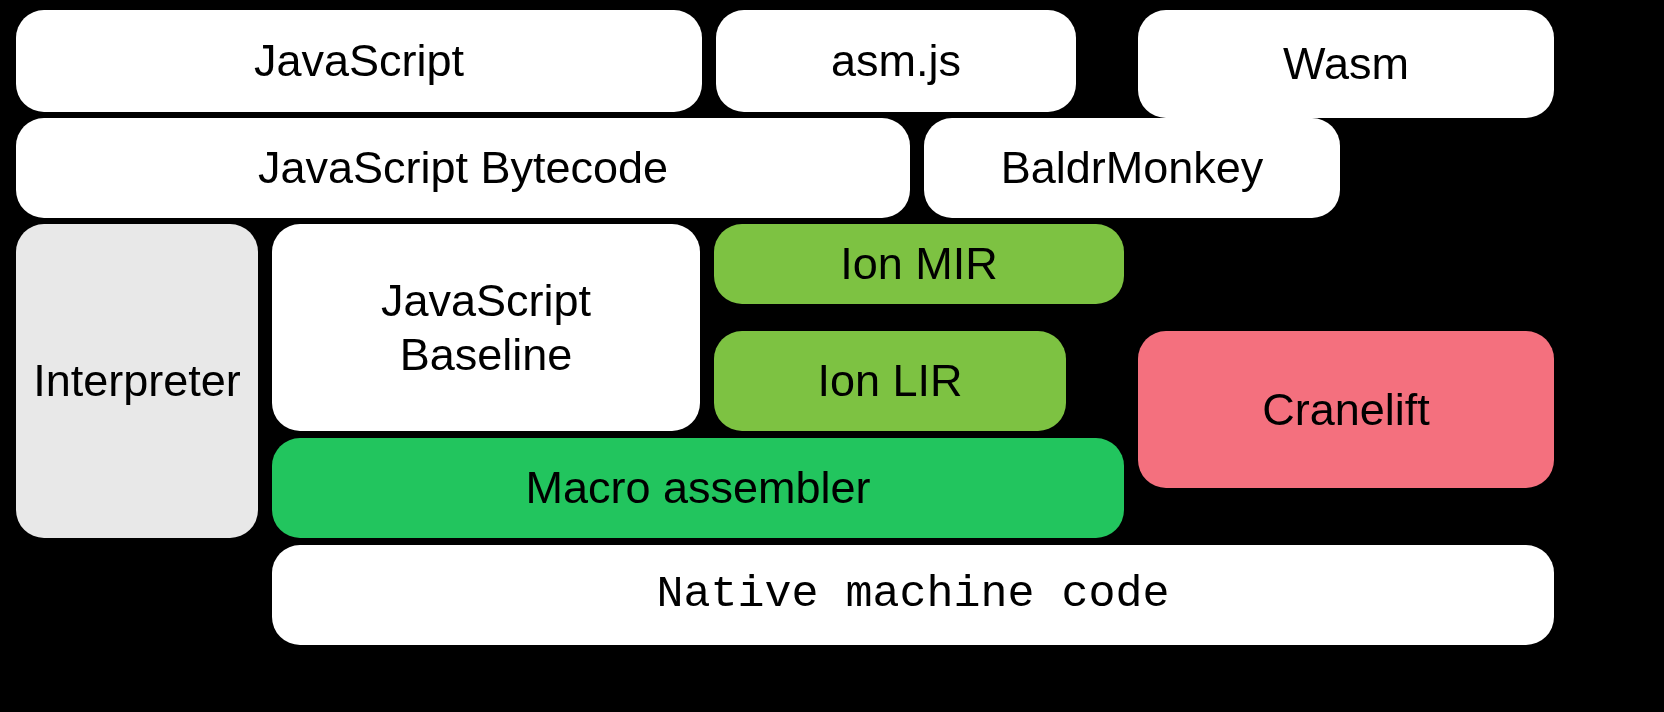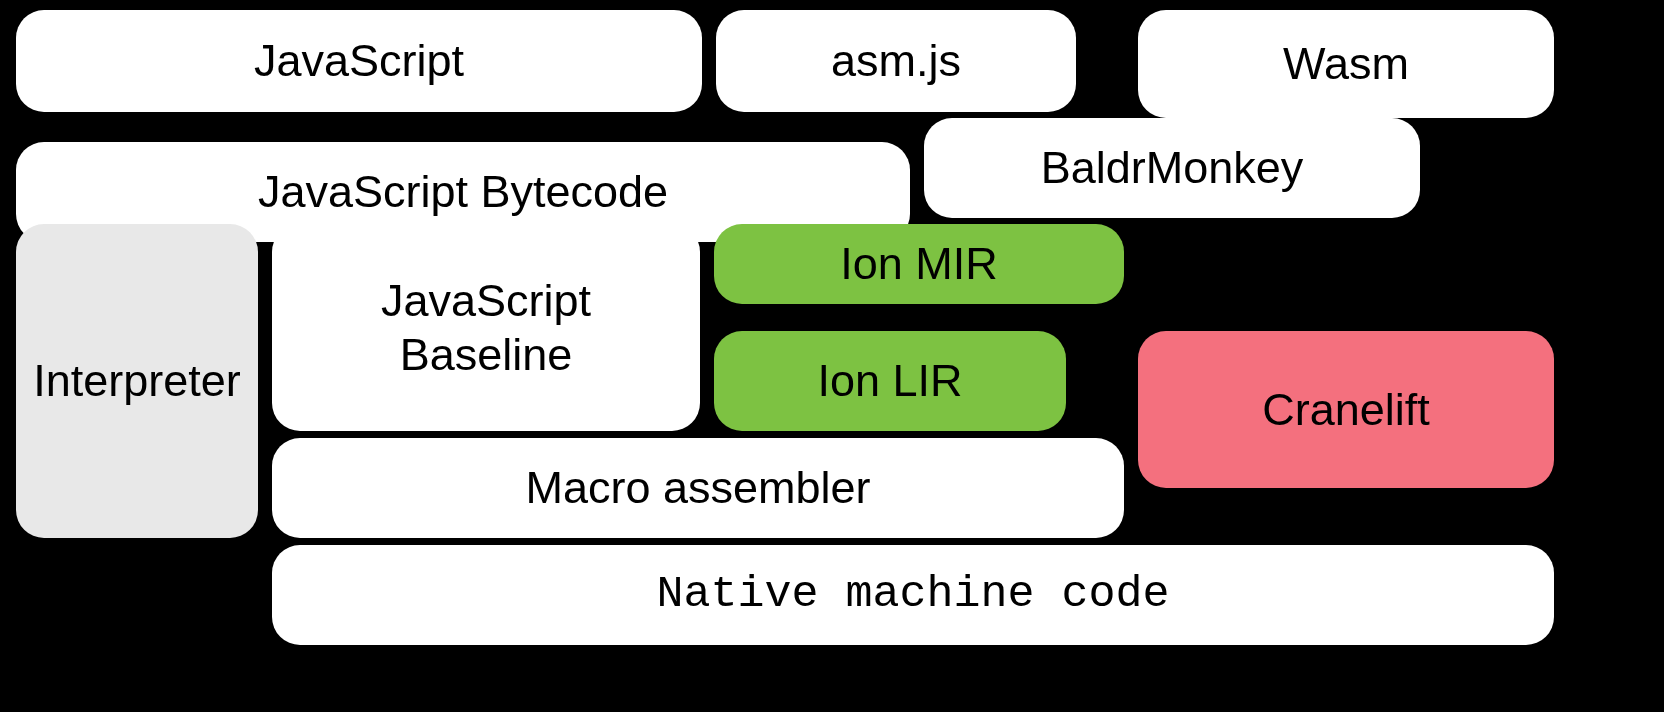--- a/index.html
+++ b/index.html
@@ -29,22 +29,22 @@
     text-align: center;
     white-space: pre-line;
   }
 
   
   #box-javascript          { left: 16px;   top: 10px;  width: 686px;  height: 102px; }
   #box-asmjs               { left: 716px;  top: 10px;  width: 360px;  height: 102px; }
   #box-wasm                { left: 1138px; top: 10px;  width: 416px;  height: 108px; }
 
   
-  #box-js-bytecode         { left: 16px;   top: 118px; width: 894px;  height: 100px; margin-top: 24px; }
-  #box-baldrmonkey         { left: 924px;  top: 118px; width: 496px;  height: 100px; }
+  #box-js-bytecode         { left: 16px;   top: 118px; width: 894px;  height: 100px; }
+  #box-baldrmonkey         { left: 924px;  top: 118px; width: 416px;  height: 100px; }
 
   
   #box-interpreter         { left: 16px;   top: 224px; width: 242px;  height: 314px; }
   #box-js-baseline         { left: 272px;  top: 224px; width: 428px;  height: 207px; }
   #box-ion-mir             { left: 714px;  top: 224px; width: 410px;  height: 80px; }
   #box-ion-lir             { left: 714px;  top: 331px; width: 352px;  height: 100px; }
   #box-cranelift           { left: 1138px; top: 331px; width: 416px;  height: 157px; align-items: center; }
   #box-macro-assembler     { left: 272px;  top: 438px; width: 852px;  height: 100px; }
 
   
@@ -81,21 +81,21 @@
   </div>
   <div class="box" id="box-ion-mir" style="background: rgb(125, 194, 66);">
     <span>Ion MIR</span>
   </div>
   <div class="box" id="box-ion-lir" style="background: rgb(125, 194, 66);">
     <span>Ion LIR</span>
   </div>
   <div class="box" id="box-cranelift" style="background: rgb(244, 112, 126);">
     <span>Cranelift</span>
   </div>
-  <div class="box" id="box-macro-assembler" style="background: #ffffff;">
+  <div class="box" id="box-macro-assembler" style="background: #22c55e;">
     <span>Macro assembler</span>
   </div>
 
   <div class="box" id="box-native-machine-code" style="background: rgb(255, 255, 255);">
     <span>Native machine code</span>
   </div>
 
 </div>
 
 </body></html>

